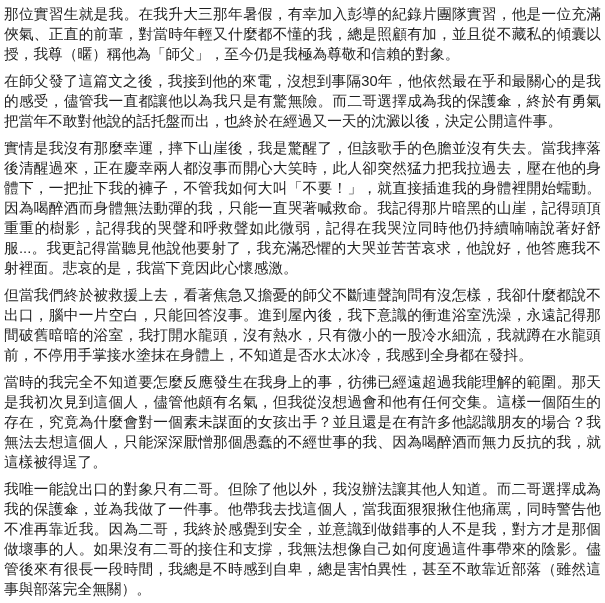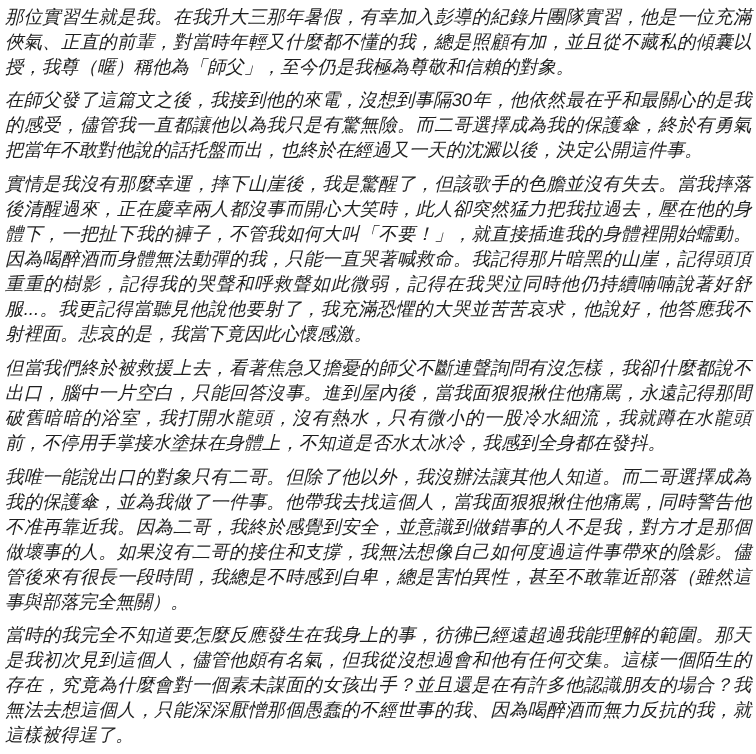--- a/index.html
+++ b/index.html
@@ -18,29 +18,28 @@
     font-size: 14.7px;
     line-height: 20px;
     text-align: justify;
     overflow: hidden;
   }
   .doc p {
     margin: 0 0 7px 0;
     padding: 0;
     word-break: normal;
     overflow-wrap: break-word;
-    font-style: italic;
   }
   .doc p:last-child {
     margin-bottom: 0;
   }
 </style>
 </head>
 <body>
 
 <main class="doc">
   <p>那位實習生就是我。在我升大三那年暑假，有幸加入彭導的紀錄片團隊實習，他是一位充滿俠氣、正直的前輩，對當時年輕又什麼都不懂的我，總是照顧有加，並且從不藏私的傾囊以授，我尊（暱）稱他為「師父」，至今仍是我極為尊敬和信賴的對象。</p>
   <p>在師父發了這篇文之後，我接到他的來電，沒想到事隔30年，他依然最在乎和最關心的是我的感受，儘管我一直都讓他以為我只是有驚無險。而二哥選擇成為我的保護傘，終於有勇氣把當年不敢對他說的話托盤而出，也終於在經過又一天的沈澱以後，決定公開這件事。</p>
   <p>實情是我沒有那麼幸運，摔下山崖後，我是驚醒了，但該歌手的色膽並沒有失去。當我摔落後清醒過來，正在慶幸兩人都沒事而開心大笑時，此人卻突然猛力把我拉過去，壓在他的身體下，一把扯下我的褲子，不管我如何大叫「不要！」，就直接插進我的身體裡開始蠕動。因為喝醉酒而身體無法動彈的我，只能一直哭著喊救命。我記得那片暗黑的山崖，記得頭頂重重的樹影，記得我的哭聲和呼救聲如此微弱，記得在我哭泣同時他仍持續喃喃說著好舒服...。我更記得當聽見他說他要射了，我充滿恐懼的大哭並苦苦哀求，他說好，他答應我不射裡面。悲哀的是，我當下竟因此心懷感激。</p>
-  <p>但當我們終於被救援上去，看著焦急又擔憂的師父不斷連聲詢問有沒怎樣，我卻什麼都說不出口，腦中一片空白，只能回答沒事。進到屋內後，當我面狠狠揪住他痛罵，永遠記得那間破舊暗暗的浴室，我打開水龍頭，沒有熱水，只有微小的一股冷水細流，我就蹲在水龍頭前，不停用手掌接水塗抹在身體上，不知道是否水太冰冷，我感到全身都在發抖。</p>
+  <p>但當我們終於被救援上去，看著焦急又擔憂的師父不斷連聲詢問有沒怎樣，我卻什麼都說不出口，腦中一片空白，只能回答沒事。進到屋內後，我下意識的衝進浴室洗澡，永遠記得那間破舊暗暗的浴室，我打開水龍頭，沒有熱水，只有微小的一股冷水細流，我就蹲在水龍頭前，不停用手掌接水塗抹在身體上，不知道是否水太冰冷，我感到全身都在發抖。</p>
+  <p>當時的我完全不知道要怎麼反應發生在我身上的事，彷彿已經遠超過我能理解的範圍。那天是我初次見到這個人，儘管他頗有名氣，但我從沒想過會和他有任何交集。這樣一個陌生的存在，究竟為什麼會對一個素未謀面的女孩出手？並且還是在有許多他認識朋友的場合？我無法去想這個人，只能深深厭憎那個愚蠢的不經世事的我、因為喝醉酒而無力反抗的我，就這樣被得逞了。</p>
   <p>我唯一能說出口的對象只有二哥。但除了他以外，我沒辦法讓其他人知道。而二哥選擇成為我的保護傘，並為我做了一件事。他帶我去找這個人，當我面狠狠揪住他痛罵，同時警告他不准再靠近我。因為二哥，我終於感覺到安全，並意識到做錯事的人不是我，對方才是那個做壞事的人。如果沒有二哥的接住和支撐，我無法想像自己如何度過這件事帶來的陰影。儘管後來有很長一段時間，我總是不時感到自卑，總是害怕異性，甚至不敢靠近部落（雖然這事與部落完全無關）。</p>
-  <p>當時的我完全不知道要怎麼反應發生在我身上的事，彷彿已經遠超過我能理解的範圍。那天是我初次見到這個人，儘管他頗有名氣，但我從沒想過會和他有任何交集。這樣一個陌生的存在，究竟為什麼會對一個素未謀面的女孩出手？並且還是在有許多他認識朋友的場合？我無法去想這個人，只能深深厭憎那個愚蠢的不經世事的我、因為喝醉酒而無力反抗的我，就這樣被得逞了。</p>
 </main>
 
 </body></html>

